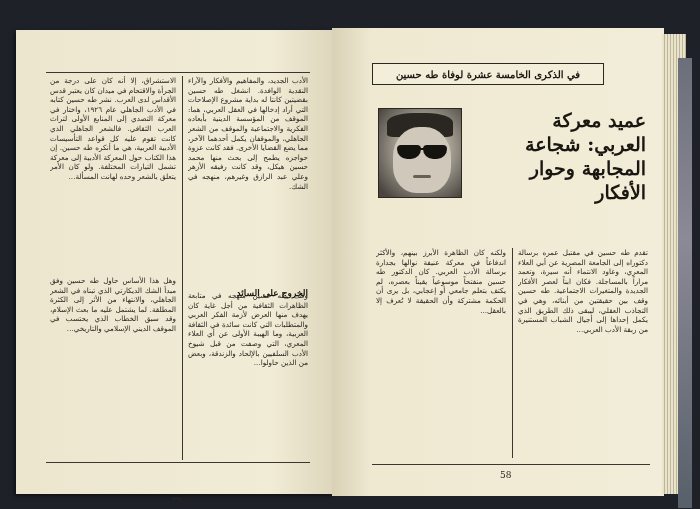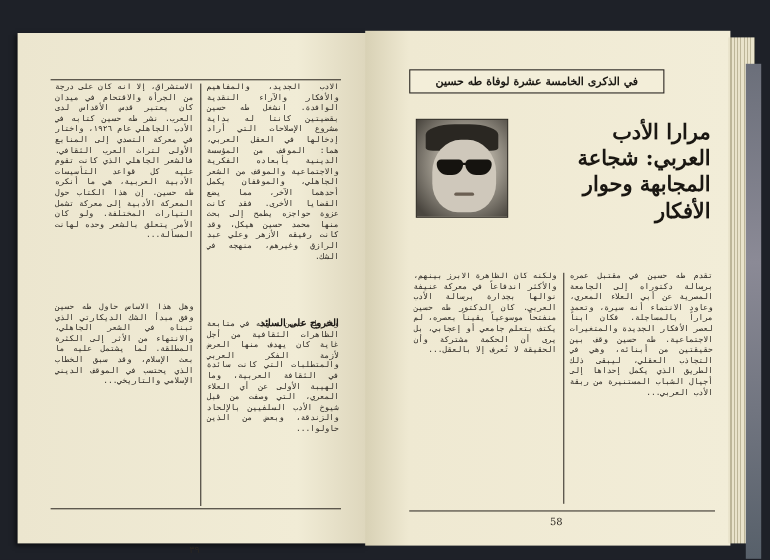--- a/index.html
+++ b/index.html
@@ -25,21 +25,20 @@
   }
   .cover-edge {
     position: absolute; left: 664px; top: 30px; width: 14px; height: 450px;
     background: linear-gradient(180deg, #6b6f7a, #8b8a96 40%, #57606a);
   }
 
   .col {
     position: absolute; direction: rtl; text-align: justify;
     font-size: 7.2px; line-height: 9.6px; color: #2b2722;
     overflow: hidden;
-    font-family: Liberation Mono, monospace;
   }
   .rule { position: absolute; height: 1px; background: #3b362f; }
   .vrule { position: absolute; width: 1px; background: #3b362f; }
 
   .page-num { position: absolute; font-size: 9px; color: #2b2722; }
 
   .subhead {
     position: absolute; direction: rtl; font-size: 9px; font-weight: bold; color: #1c1914; margin-top: 24px;
   }
 
@@ -104,21 +103,21 @@
 
     <div class="photo">
       <div class="hair"></div>
       <div class="face"></div>
       <div class="glasses-l"></div>
       <div class="glasses-r"></div>
       <div class="bridge"></div>
       <div class="mouth"></div>
     </div>
 
-    <div class="headline">مرارا الأدب العربي: شجاعة المجابهة وحوار الأفكار</div>
+    <div class="headline">عميد معركة العربي: شجاعة المجابهة وحوار الأفكار</div>
 
 
     <div class="col" style="left:44px; top:220px; width:130px; height:210px;">ولكنه كان الظاهرة الأبرز بينهم، والأكثر اندفاعاً في معركة عنيفة نوالها بجدارة برسالة الأدب العربي. كان الدكتور طه حسين منفتحاً موسوعياً يقيناً بعصره، لم يكتف بتعلم جامعي أو إعجابي، بل يرى أن الحكمة مشتركة وأن الحقيقة لا تُعرف إلا بالعقل...</div>
 
     <div class="vrule" style="left:180px; top:220px; height:210px;"></div>
 
     <div class="col" style="left:186px; top:220px; width:130px; height:210px;">تقدم طه حسين في مقتبل عمره برسالة دكتوراه إلى الجامعة المصرية عن أبي العلاء المعري، وعاود الانتماء أنه سيرة، وتعمد مراراً بالمساجلة. فكان ابناً لعصر الأفكار الجديدة والمتغيرات الاجتماعية. طه حسين وقف بين حقيقتين من أبنائه، وهي في التجاذب العقلي، ليبقى ذلك الطريق الذي يكمل إحداها إلى أجيال الشباب المستنيرة من ربقة الأدب العربي...</div>
 
     <div class="rule" style="left:40px; top:436px; width:278px;"></div>
     <div class="page-num" style="left:168px; top:442px;">58</div>

